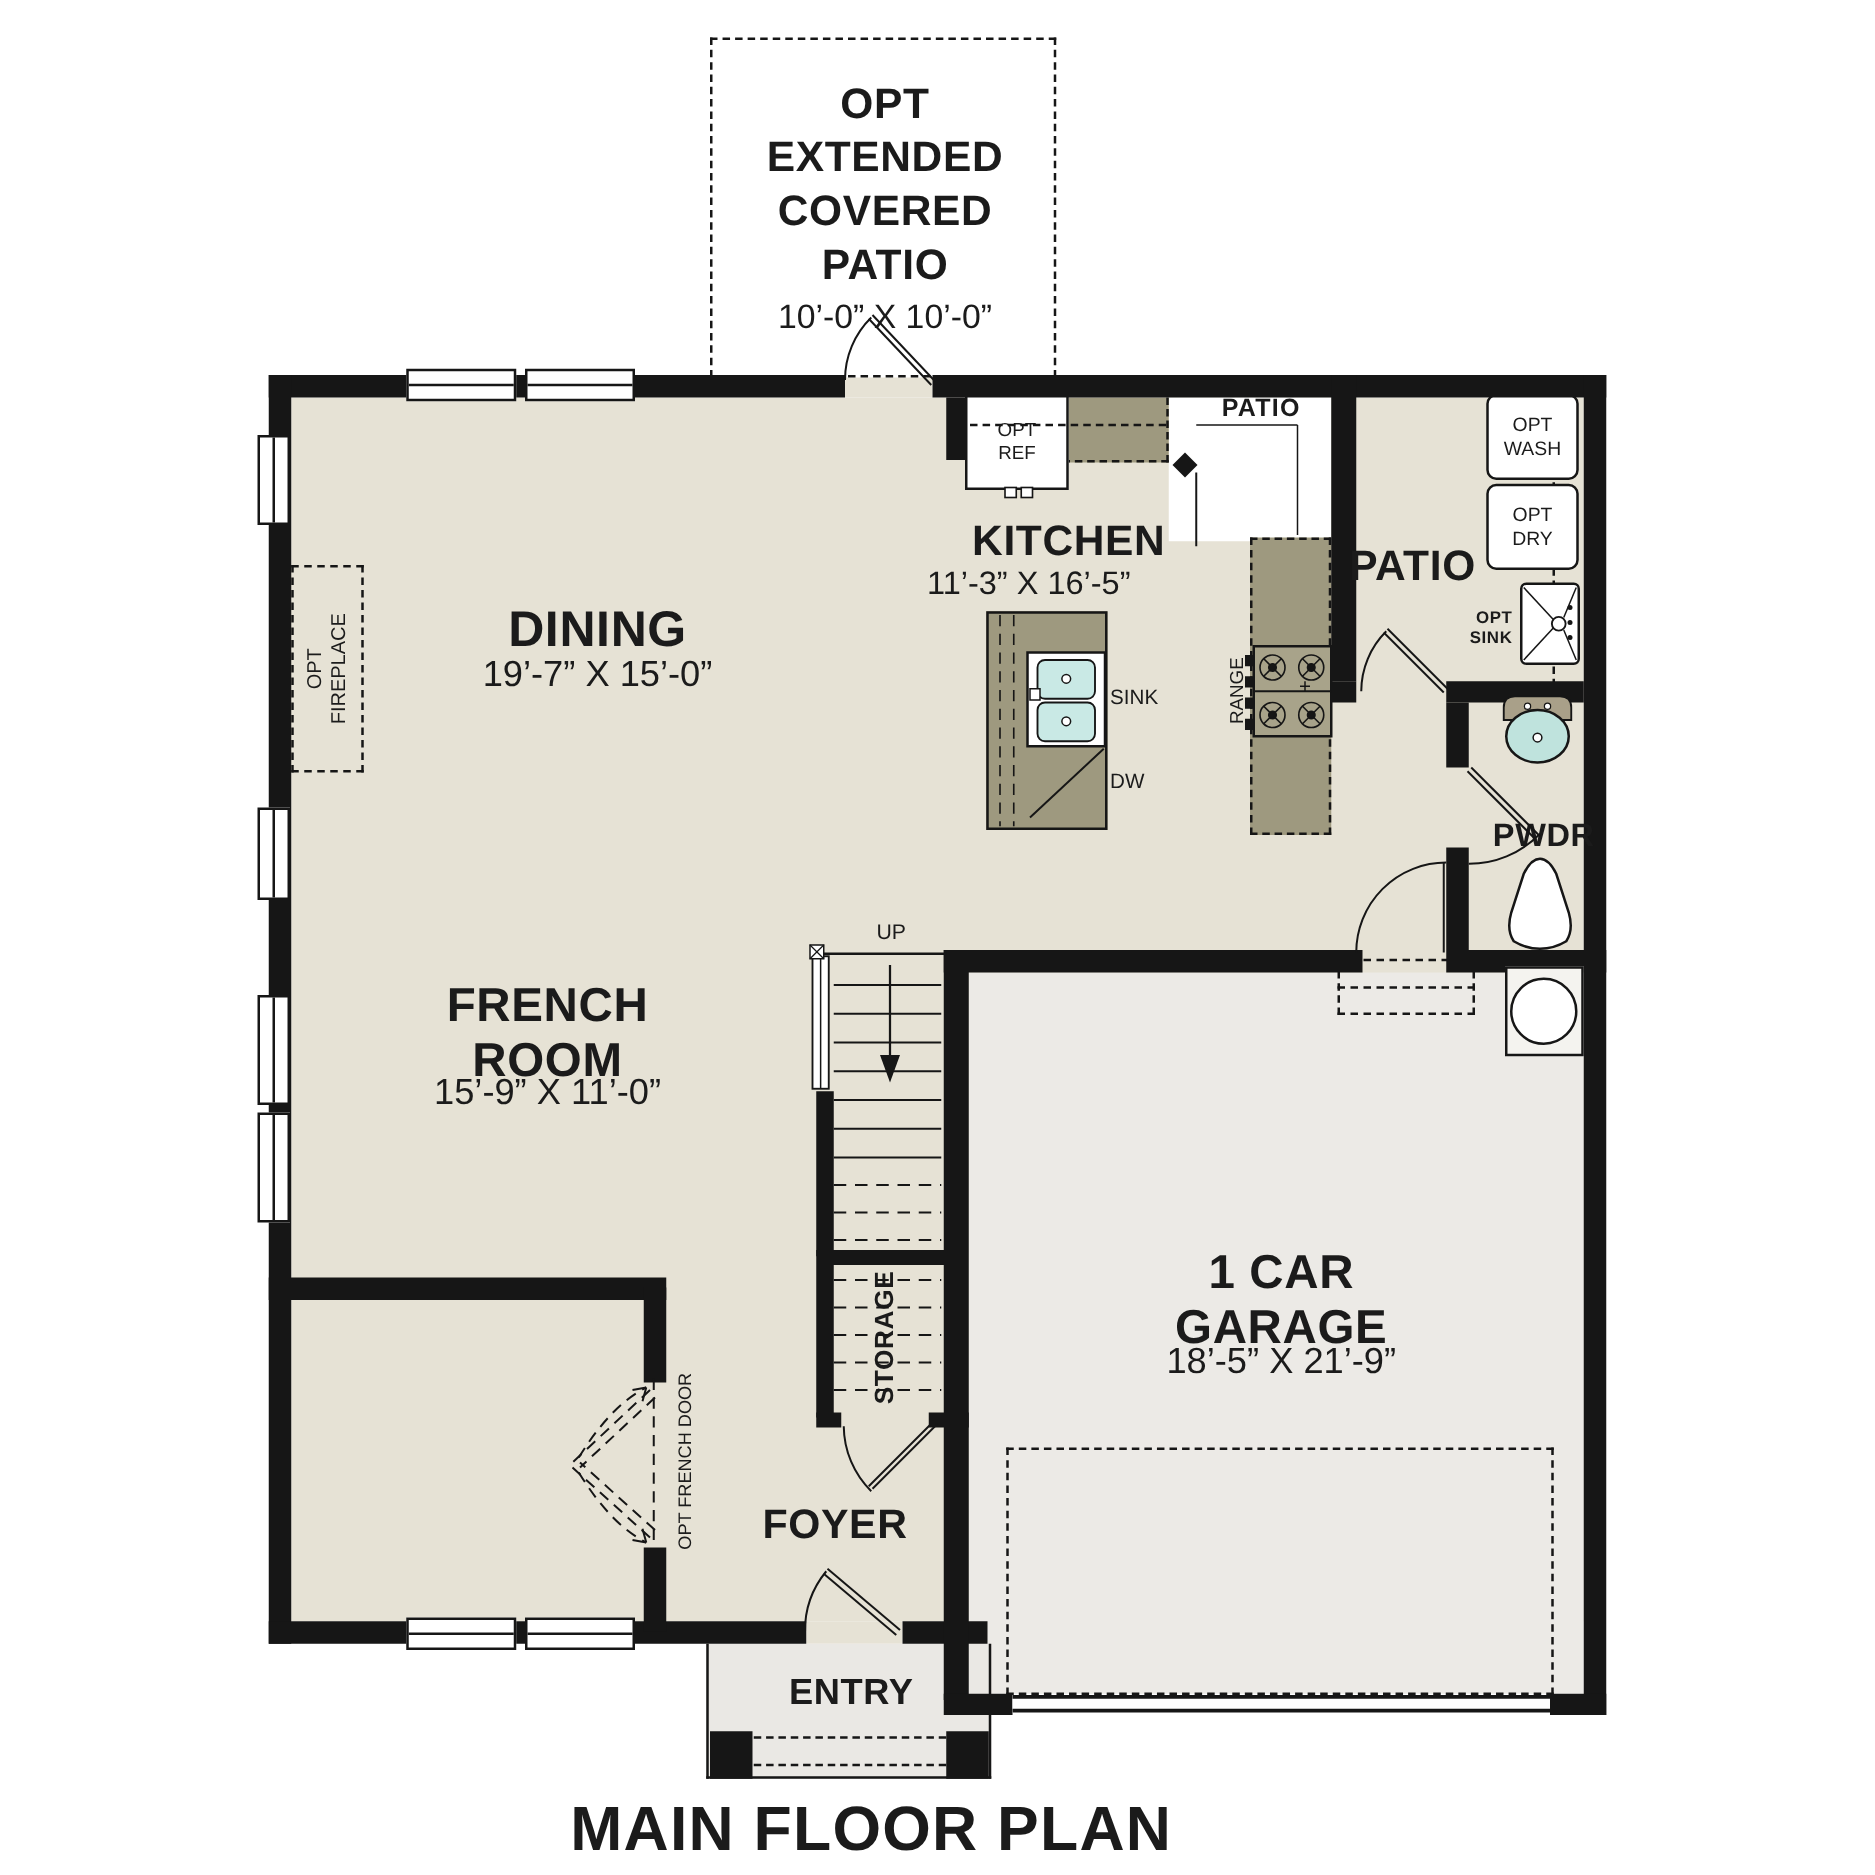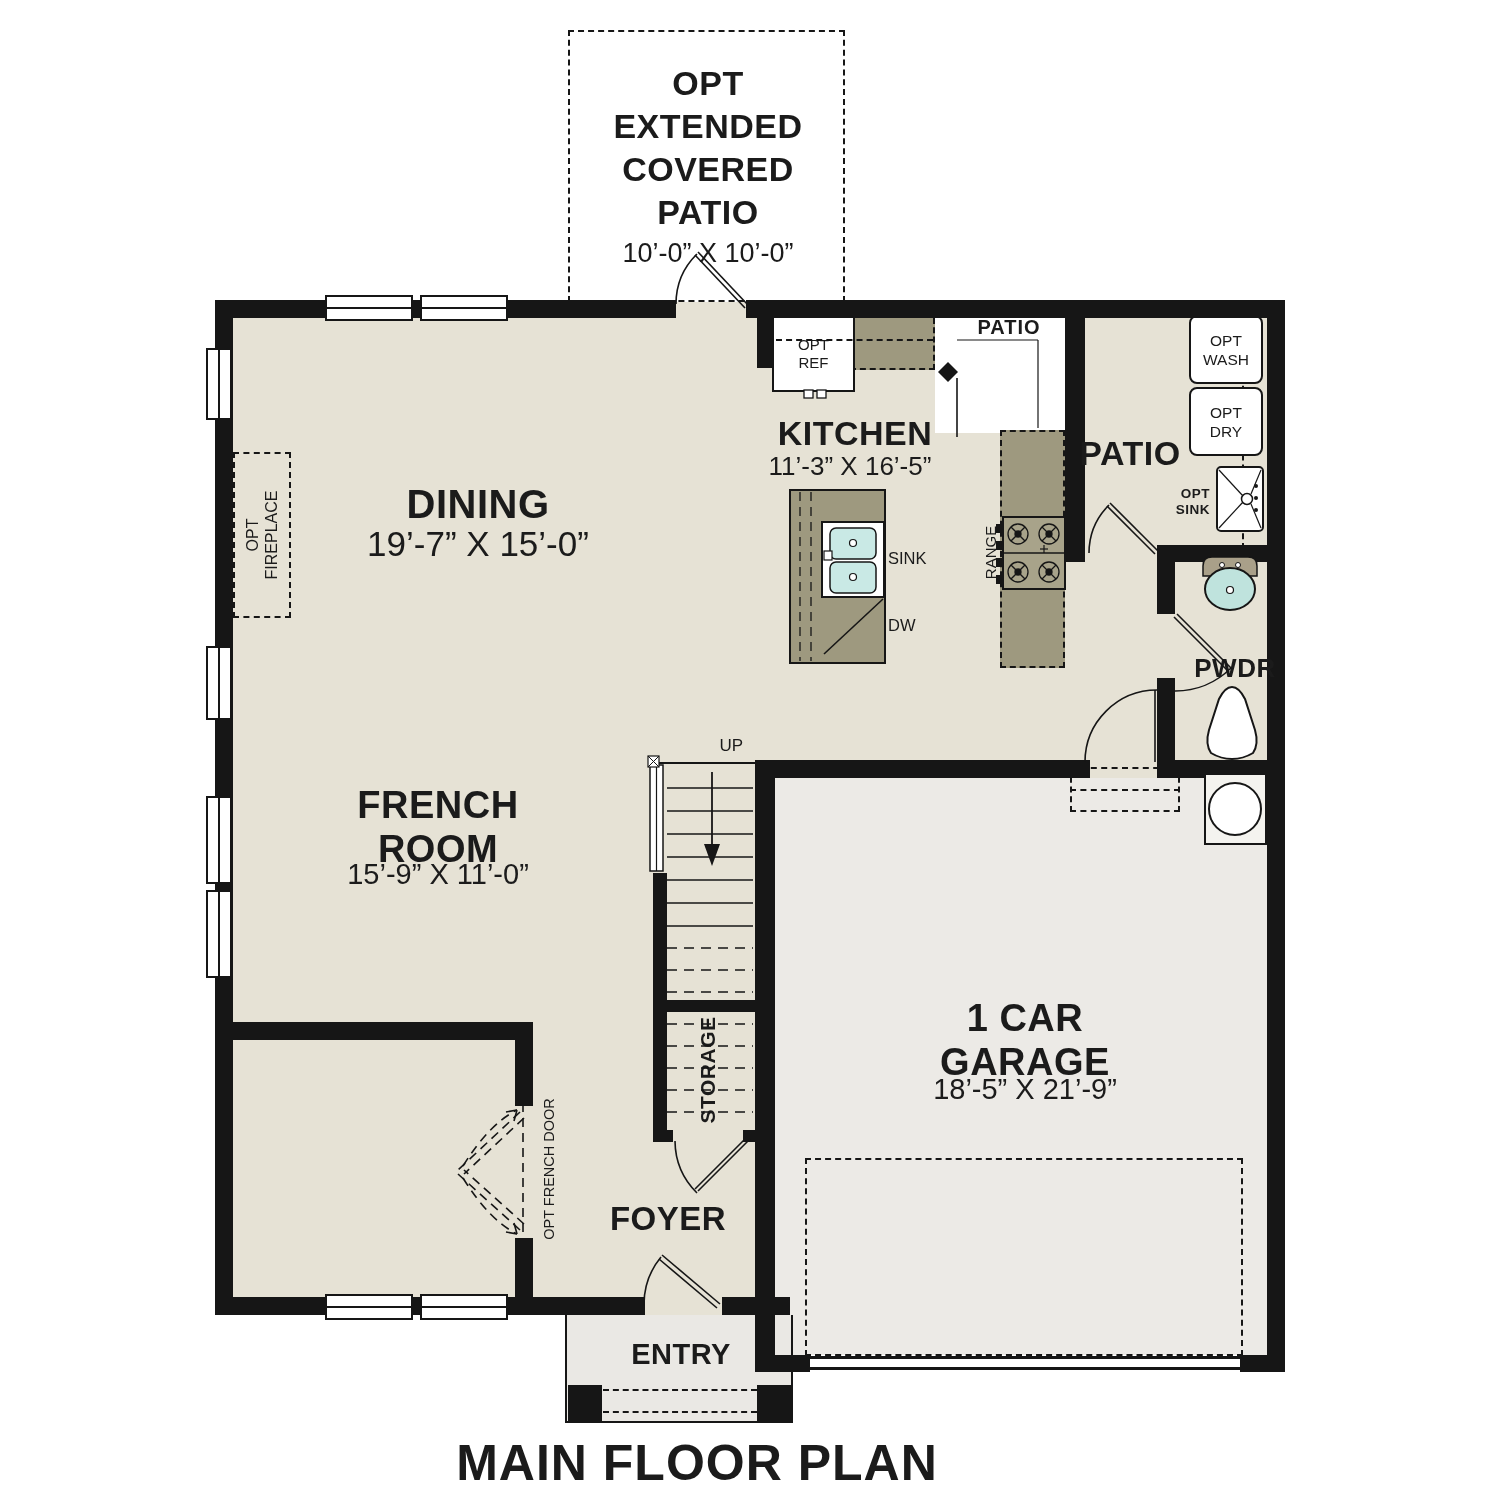--- a/index.html
+++ b/index.html
@@ -109,24 +109,24 @@
   <div class="wall" style="left:568px;top:1385px;width:34px;height:38px;"></div>
   <div class="wall" style="left:757px;top:1385px;width:34px;height:38px;"></div>
 
   <div class="lbl room-name" style="left:572px;top:62px;width:272px;font-size:34px;line-height:43px;">OPT
 EXTENDED
 COVERED
 PATIO</div>
   <div class="lbl dims" style="left:572px;top:238px;width:272px;font-size:27px;">10’-0” X 10’-0”</div>
 
   <div class="lbl room-name" style="left:328px;top:482px;width:300px;font-size:40px;">DINING</div>
-  <div class="lbl dims" style="left:328px;top:524px;width:300px;font-size:35px;">19’-7” X 15’-0”</div>
+  <div class="lbl dims" style="left:328px;top:524px;width:300px;font-size:29px;">19’-7” X 15’-0”</div>
 
   <div class="lbl room-name" style="left:725px;top:414px;width:260px;font-size:34px;">KITCHEN</div>
-  <div class="lbl dims" style="left:720px;top:451px;width:260px;font-size:26px;">11’-3” X 16’-5”</div>
+  <div class="lbl dims" style="left:693px;top:451px;width:260px;font-size:26px;">11’-3” X 16’-5”</div>
 
   <div class="lbl room-name" style="left:939px;top:316px;width:140px;font-size:20px;letter-spacing:1px;">PATIO</div>
 
   <div class="lbl room-name" style="left:1040px;top:434px;width:180px;font-size:34px;">PATIO</div>
 
   <div class="lbl room-name" style="left:1175px;top:653px;width:120px;font-size:26px;">PWDR</div>
 
   <div class="lbl room-name" style="left:288px;top:783px;width:300px;font-size:38px;line-height:44px;">FRENCH
 ROOM</div>
   <div class="lbl dims" style="left:288px;top:858px;width:300px;font-size:29px;">15’-9” X 11’-0”</div>
@@ -135,21 +135,21 @@
   <div class="lbl room-name" style="left:568px;top:1200px;width:200px;font-size:33px;">FOYER</div>
 
   <div class="lbl room-name" style="left:581px;top:1338px;width:200px;font-size:29px;">ENTRY</div>
 
   <div class="lbl room-name" style="left:875px;top:996px;width:300px;font-size:38px;line-height:44px;">1 CAR
 GARAGE</div>
   <div class="lbl dims" style="left:875px;top:1073px;width:300px;font-size:29px;">18’-5” X 21’-9”</div>
 
   <div class="lbl room-name rot" style="left:653px;top:1058px;width:110px;font-size:21px;">STORAGE</div>
 
-  <div class="lbl dims" style="left:683px;top:736px;width:60px;font-size:17px;text-align:right;">UP</div>
+  <div class="lbl dims" style="left:683px;top:736px;width:60px;font-size:17px;">UP</div>
   <div class="lbl dims" style="left:888px;top:549px;width:60px;font-size:16.5px;text-align:left;">SINK</div>
   <div class="lbl dims" style="left:888px;top:616px;width:60px;font-size:16.5px;text-align:left;">DW</div>
   <div class="lbl dims rot" style="left:955px;top:544px;width:70px;font-size:15px;">RANGE</div>
   <div class="lbl room-name" style="left:1155px;top:486px;width:55px;font-size:13.5px;line-height:16px;text-align:right;">OPT
 SINK</div>
   <div class="lbl dims rot" style="left:202px;top:516px;width:120px;font-size:16px;line-height:19px;">OPT
 FIREPLACE</div>
   <div class="lbl dims rot" style="left:474px;top:1161px;width:150px;font-size:14.5px;">OPT FRENCH DOOR</div>
 
   <div class="lbl room-name" style="left:397px;top:1434px;width:600px;font-size:50px;letter-spacing:1px;">MAIN FLOOR PLAN</div>

